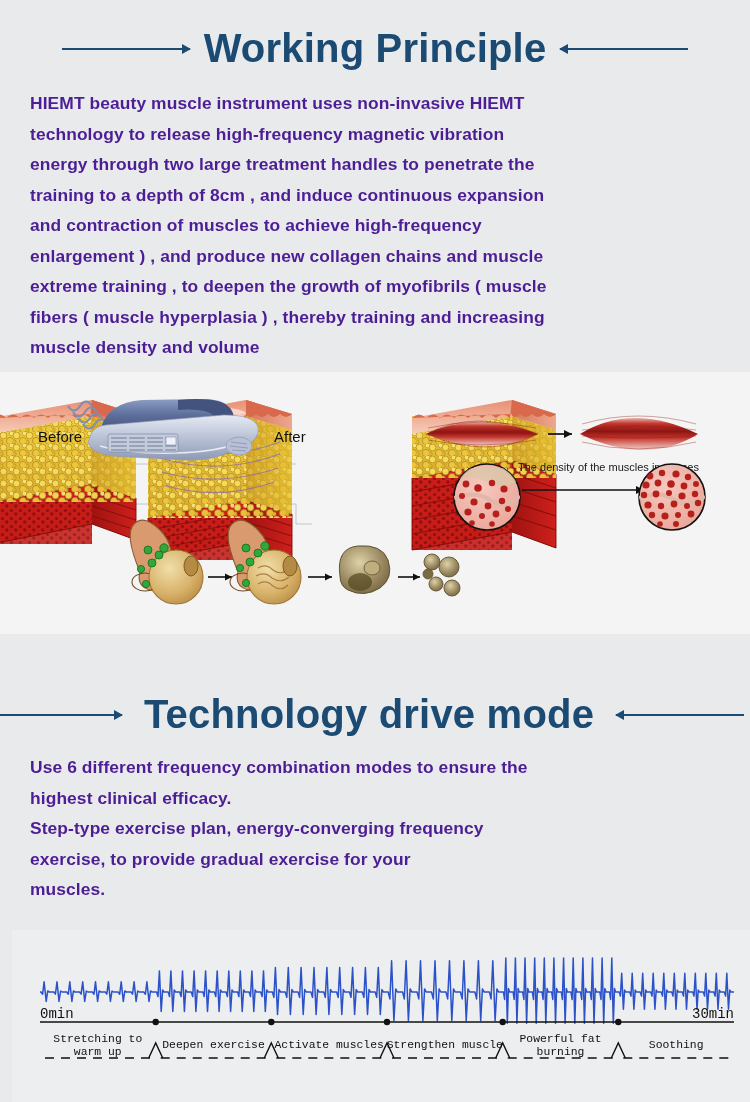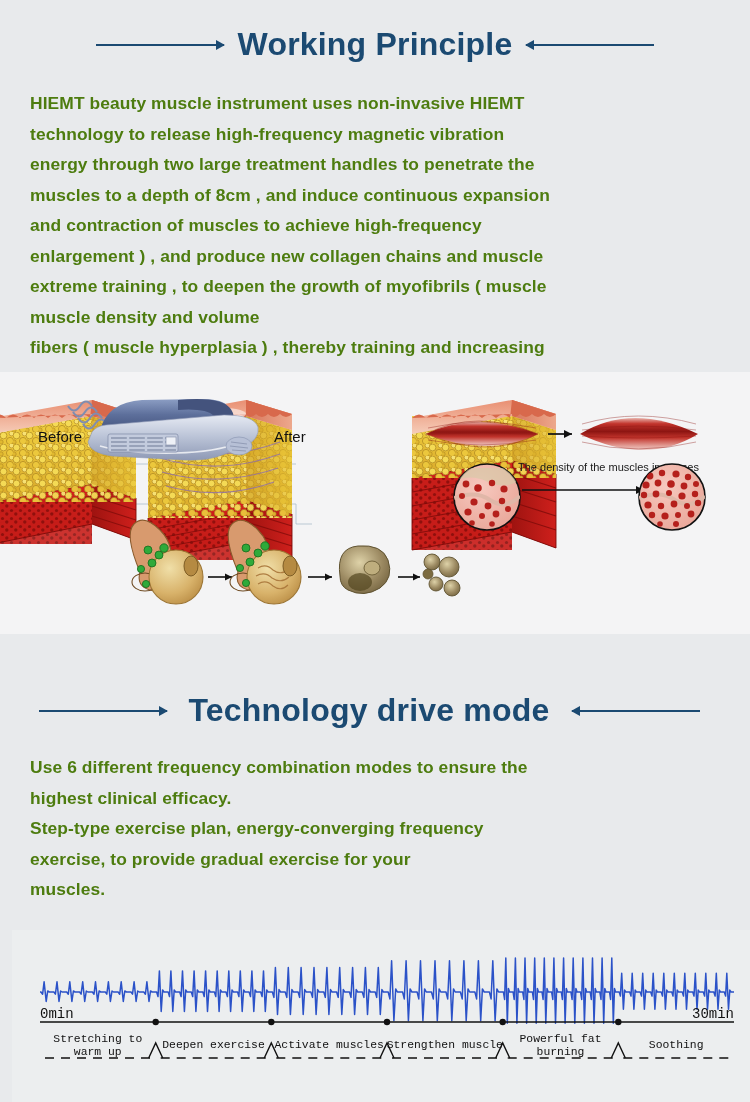--- a/index.html
+++ b/index.html
@@ -11,40 +11,40 @@
     position:relative;
   }
   .page{position:absolute;inset:0;}
 
   
   .sec-head{
     display:flex;align-items:center;justify-content:center;
     gap:14px;
   }
   .sec-head .title{
-    color:#1b4a72;font-size:32px;font-weight:bold;
+    color:#1b4a72;font-size:40px;font-weight:bold;
     letter-spacing:.2px;white-space:nowrap;
   }
   .arrow{position:relative;height:2px;background:#1b4a72;flex:0 0 auto;}
   .arrow.r{width:128px;}
   .arrow.l{width:128px;}
   .arrow.r:after{
     content:"";position:absolute;right:-1px;top:-4px;
     border-left:9px solid #1b4a72;
     border-top:5px solid transparent;border-bottom:5px solid transparent;
   }
   .arrow.l:before{
     content:"";position:absolute;left:-1px;top:-4px;
     border-right:9px solid #1b4a72;
     border-top:5px solid transparent;border-bottom:5px solid transparent;
   }
 
   
   .copy{
-    color:#4d7c0f;font-size:17.4px;font-weight:bold;
+    color:#4c1d95;font-size:17.4px;font-weight:bold;
     line-height:30.5px;letter-spacing:.1px;
   }
   .copy p{margin:0;}
 
   
   .illus{
     position:absolute;left:0;right:0;
     background:#c4b5fd;
   }
   .illus svg{display:block;width:750px;}
@@ -71,26 +71,26 @@
   <div class="sec-head" style="position:absolute;left:0;right:0;top:26px;">
     <span class="arrow r"></span>
     <span class="title">Working Principle</span>
     <span class="arrow l"></span>
   </div>
 
   <div class="copy" style="position:absolute;left:30px;top:88px;width:700px;">
     <p>HIEMT beauty muscle instrument uses non-invasive HIEMT</p>
     <p>technology to release high-frequency magnetic vibration</p>
     <p>energy through two large treatment handles to penetrate the</p>
-    <p>muscles to a depth of 8cm , and induce continuous expansion</p>
+    <p>training to a depth of 8cm , and induce continuous expansion</p>
     <p>and contraction of muscles to achieve high-frequency</p>
     <p>enlargement ) , and produce new collagen chains and muscle</p>
     <p>extreme training , to deepen the growth of myofibrils ( muscle</p>
+    <p>fibers ( muscle hyperplasia ) , thereby training and increasing</p>
     <p>muscle density and volume</p>
-    <p>fibers ( muscle hyperplasia ) , thereby training and increasing</p>
   </div>
 
   <div class="illus" style="top:372px;height:262px;">
     <svg viewBox="0 0 750 262" width="750" height="262" xmlns="http://www.w3.org/2000/svg">
       <defs>
         <linearGradient id="gEpi" x1="0" y1="0" x2="0" y2="1">
           <stop offset="0" stop-color="#e98f72"></stop>
             <stop offset="1" stop-color="#f6cdb9"></stop>
         </linearGradient>
         <linearGradient id="gEpiSide" x1="0" y1="0" x2="1" y2="0">

